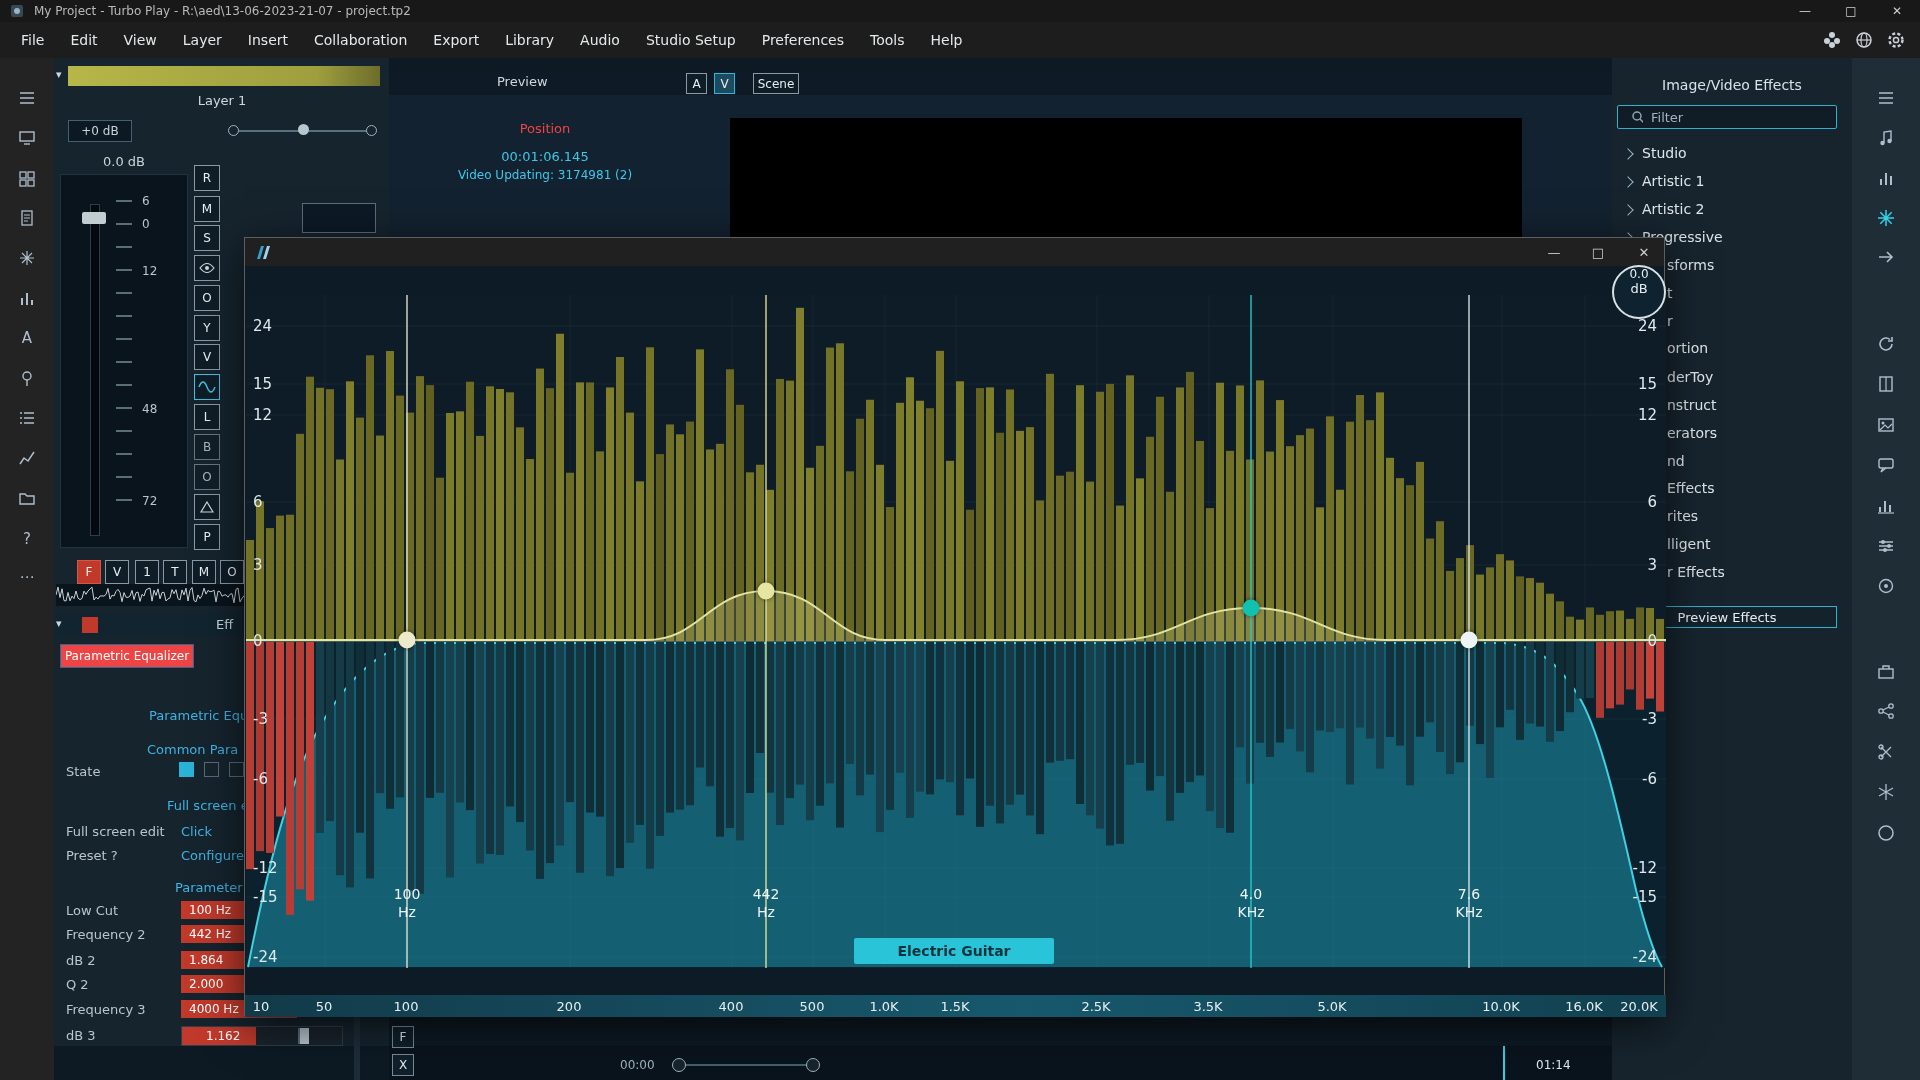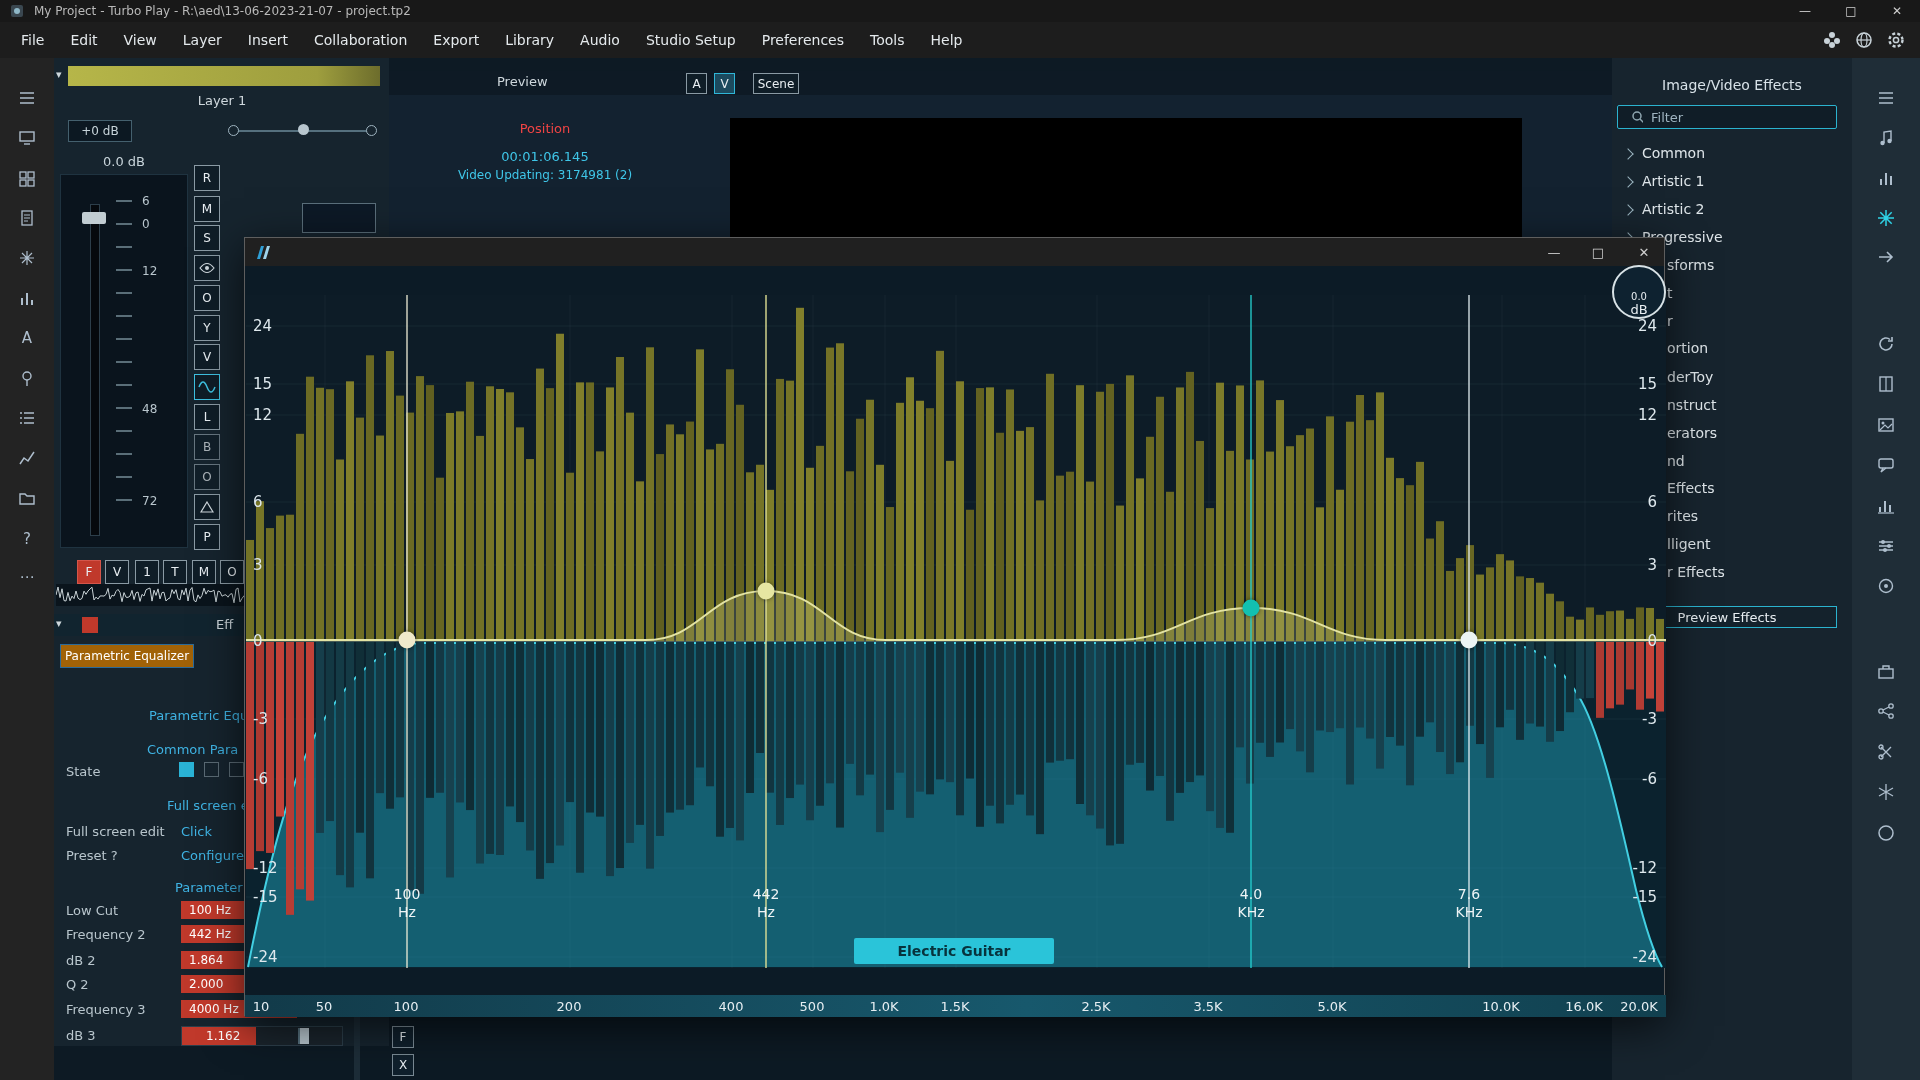--- a/index.html
+++ b/index.html
@@ -23,21 +23,21 @@
   .layer-panel{position:absolute;left:54px;top:58px;width:335px;height:988px;background:#16242e;}
   .layerbar{position:absolute;left:14px;top:8px;width:312px;height:20px;background:linear-gradient(90deg,#b6b649,#9e9e3e 80%,#6d6d2c);}
   .gainbox{position:absolute;left:14px;top:62px;width:62px;height:20px;border:1px solid #44606e;background:#0c1822;color:#c8d4da;font-size:12px;}
   .fader-inset{position:absolute;left:6px;top:116px;width:126px;height:372px;background:#0a141d;border:1px solid #1f3340;}
   .cbtn{position:absolute;left:140px;width:26px;height:26px;border:1px solid #8a9aa4;background:#0f1d27;color:#e8eef2;font-size:12px;box-sizing:border-box;}
   .mbtn{position:absolute;top:502px;width:24px;height:24px;border:1px solid #8a9aa4;background:#0f1d27;color:#e8eef2;font-size:12px;box-sizing:border-box;}
   .lbl{color:#b9c6cd;font-size:13px;}
   .link{color:#3fb3e3;font-size:13px;}
   .valbox{position:absolute;left:127px;width:116px;height:18px;background:#c0392b;color:#fff;font-size:12px;display:flex;align-items:center;padding-left:8px;box-sizing:border-box;}
   .chk{position:absolute;top:704px;width:15px;height:15px;border:1px solid #5a6a74;box-sizing:border-box;}
-  .badge{position:absolute;left:6px;top:586px;width:132px;height:22px;background:#a16207;border:1px solid #2a6a9a;color:#fff;font-size:12px;}
+  .badge{position:absolute;left:6px;top:586px;width:132px;height:22px;background:#ef4444;border:1px solid #2a6a9a;color:#fff;font-size:12px;}
   
   .pv-strip{position:absolute;left:389px;top:71px;width:1223px;height:24px;background:#0e1a25;}
   .pv-btn{position:absolute;top:73px;height:21px;border:1px solid #8a9aa4;background:#0f1d27;color:#e8eef2;font-size:12px;box-sizing:border-box;}
   
   .fx-panel{position:absolute;left:1612px;top:58px;width:240px;height:1022px;background:#17242e;}
   .filterbox{position:absolute;left:5px;top:47px;width:220px;height:24px;border:1px solid #2bb3cf;border-radius:2px;background:#101d27;display:flex;align-items:center;box-sizing:border-box;padding:0 13px;gap:6px;}
   .filterbox input{background:transparent;border:none;outline:none;color:#cfd8dd;font-size:13px;width:180px;font-family:inherit;}
   .filterbox input::placeholder{color:#9fb4c0;}
   .tree-item{position:absolute;left:0;width:240px;height:26px;color:#dfe6ea;font-size:14px;}
   .chev{position:absolute;left:12px;top:9px;width:7px;height:7px;border-right:1.5px solid #9ab4be;border-bottom:1.5px solid #9ab4be;transform:rotate(-45deg);}
@@ -294,21 +294,21 @@
     <div class="t ctr" style="left:0;top:18px;width:240px;height:18px;font-size:14px;color:#d8e2e8">Image/Video Effects</div>
     <div class="filterbox">
       <svg width="14" height="14">
           <circle cx="6" cy="6" r="4" fill="none" stroke="#8fa6b0" stroke-width="1.5"></circle>
           <path d="M9 9l4 4" stroke="#8fa6b0" stroke-width="1.5"></path>
         </svg>
       <input placeholder="Filter" style="">
     </div>
     <div class="tree-item" style="top:83px">
         <div class="chev"></div>
-        <span class="tree-label">Common</span>
+        <span class="tree-label">Studio</span>
       </div>
     <div class="tree-item" style="top:111px">
         <div class="chev"></div>
         <span class="tree-label">Artistic 1</span>
       </div>
     <div class="tree-item" style="top:139px">
         <div class="chev"></div>
         <span class="tree-label">Artistic 2</span>
       </div>
     <div class="tree-item" style="top:167px">
@@ -429,20 +429,28 @@
           <path d="M9 1v16M2 5l14 8M16 5L2 13" stroke="#aebecd" stroke-width="1.3"></path>
         </svg>
       </div>
     <div class="ricon" style="top:764px">
         <svg width="18" height="18">
           <circle cx="9" cy="9" r="7" fill="none" stroke="#aebecd" stroke-width="1.5"></circle>
         </svg>
       </div>
   </div>
 
+  <div class="timeline">
+    <span class="t" style="left:231px;top:12px;font-size:12px;color:#9fb4c0">00:00</span>
+    <div class="abs" style="left:289px;top:18px;width:134px;height:2px;background:#44606e"></div>
+    <div class="abs" style="left:283px;top:12px;width:12px;height:12px;border:1px solid #9fb4c0;border-radius:50%;background:#17242e"></div>
+    <div class="abs" style="left:417px;top:12px;width:12px;height:12px;border:1px solid #9fb4c0;border-radius:50%;background:#17242e"></div>
+    <div class="abs" style="left:1114px;top:0;width:2px;height:34px;background:#2fd3e6"></div>
+    <span class="t" style="left:1147px;top:12px;font-size:12px;color:#dfe9ee">01:14</span>
+  </div>
   <div class="fxbtn ctr" style="top:1026px">F</div>
   <div class="fxbtn ctr" style="top:1054px">X</div>
 
   <div id="dialog">
     <div class="dlg-titlebar">
       <svg class="abs" style="left:8px;top:5px" width="20" height="18">
           <path d="M4 16L8 3h3L7 16z" fill="#2f9fd6"></path>
           <path d="M10 16l4-13h3l-4 13z" fill="#9fd3ea"></path>
         </svg>
       <div class="dlg-wbtn" style="left:1290px">—</div>
@@ -799,21 +807,21 @@
     <div class="handle-dot" style="left:521px;top:353px;background:#e6e6a2"></div>
     <div class="handle-dot" style="left:1006px;top:370px;background:#12c0b0"></div>
     <div class="handle-dot" style="left:1224px;top:402px;background:#ecf4f4"></div>
 
     <div class="bandlab" style="left:117px;top:647px"><span>100</span><br><span>Hz</span></div>
     <div class="bandlab" style="left:476px;top:647px"><span>442</span><br><span>Hz</span></div>
     <div class="bandlab" style="left:961px;top:647px"><span>4.0</span><br><span>KHz</span></div>
     <div class="bandlab" style="left:1179px;top:647px"><span>7.6</span><br><span>KHz</span></div>
 
     <div class="gain-circle">
-      <div style="margin-top:24px;font-size:10px">0.0</div>
+      <div style="margin-top:0;font-size:12px">0.0</div>
       <div style="font-size:13px">dB</div>
     </div>
 
     <div class="preset-badge ctr">Electric Guitar</div>
 
     <div class="axis">
       <div class="axis-freqs">
         <span class="ftick" style="left:16px">10</span>
         <span class="ftick" style="left:79px">50</span>
         <span class="ftick" style="left:161px">100</span>

